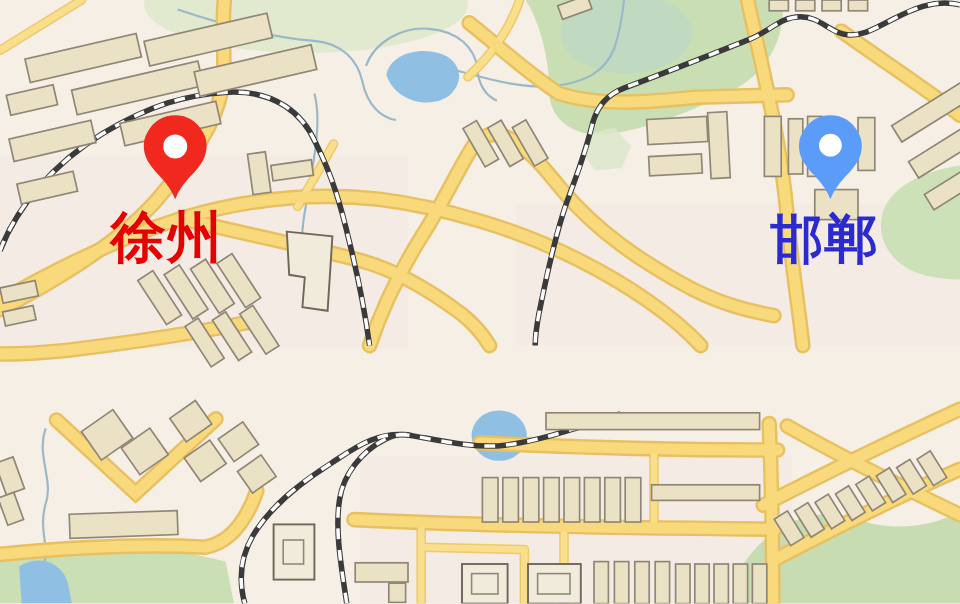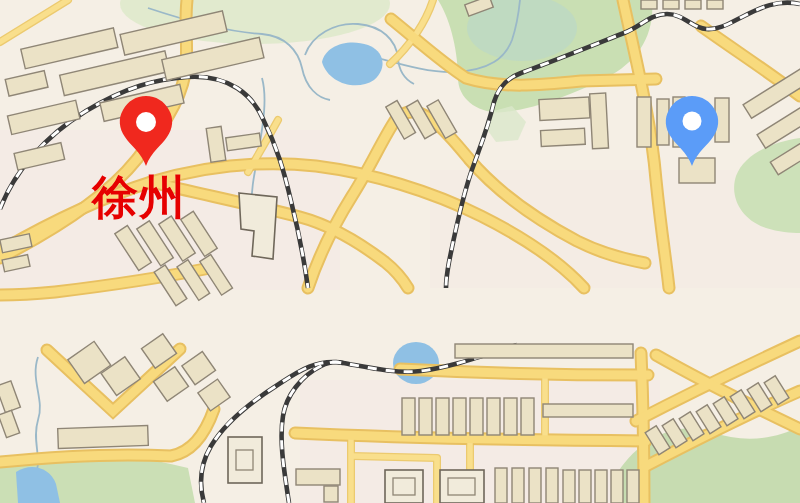--- a/index.html
+++ b/index.html
@@ -253,15 +253,16 @@
       <path fill="#f0281e" d="M146,166 C141,152 130,145 125,137 C119,129 118,118 123,110 C128,101 136,96 146,96 C156,96 164,101 169,110 C174,118 173,129 167,137 C162,145 151,152 146,166 Z"></path>
       <circle cx="146" cy="122" r="10" fill="#ffffff"></circle>
     </g>
     <g>
       <path fill="#5b9cf8" d="M692,166 C687,152 676,145 671,137 C665,129 664,118 669,110 C674,101 682,96 692,96 C702,96 710,101 715,110 C720,118 719,129 713,137 C708,145 697,152 692,166 Z"></path>
       <circle cx="692" cy="121" r="9.5" fill="#ffffff"></circle>
     </g>
   </svg>
 
   <div class="city-label label-origin">徐州</div>
+  <div class="city-label label-dest">邯郸</div>
 
 
 </div>
 
 </body></html>

